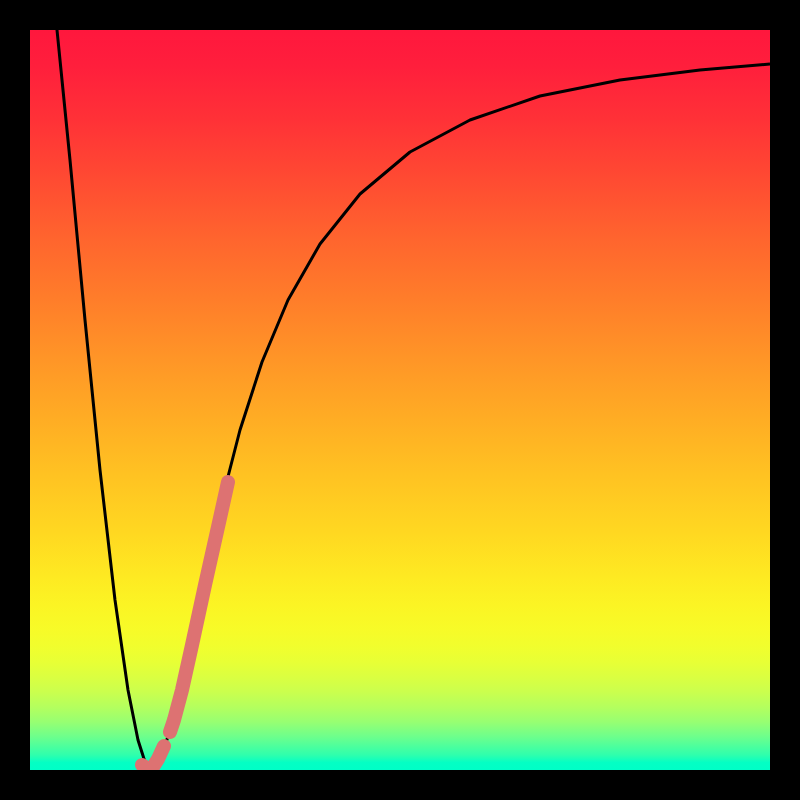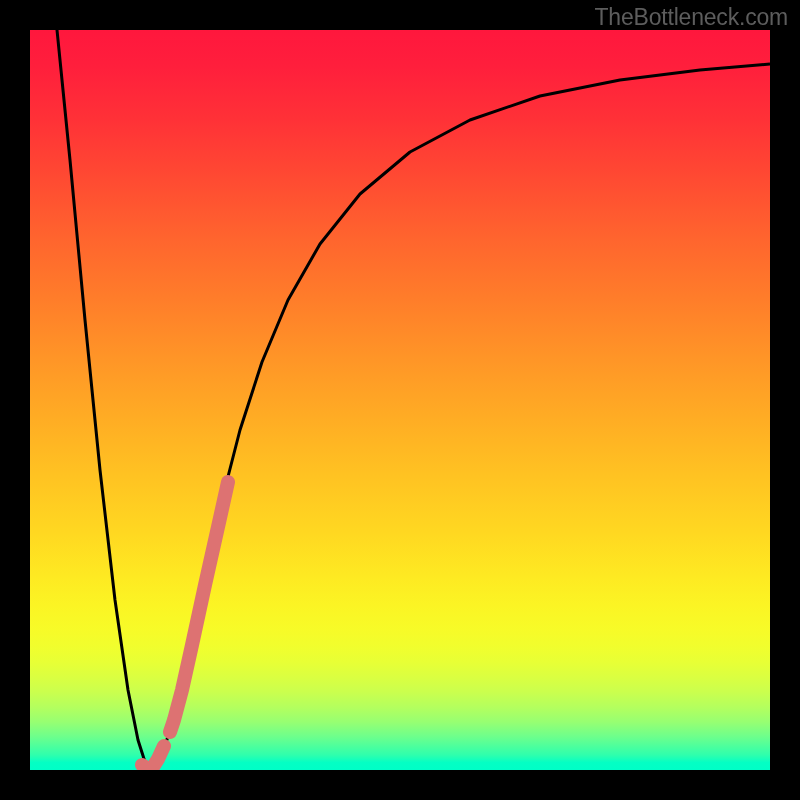--- a/index.html
+++ b/index.html
@@ -113,15 +113,14 @@
                L 140 702" fill="none" stroke="#dd7272" stroke-width="14" stroke-linecap="round" stroke-linejoin="round"></path>
 
       <path d="M 134 716
                L 128 729
                L 123 737
                L 118 739
                L 112 735" fill="none" stroke="#dd7272" stroke-width="14" stroke-linecap="round" stroke-linejoin="round"></path>
     </svg>
   </div>
 
-  <div class="watermark">TheBottleneck.com</div>
 
 </div>
 
 </body></html>

